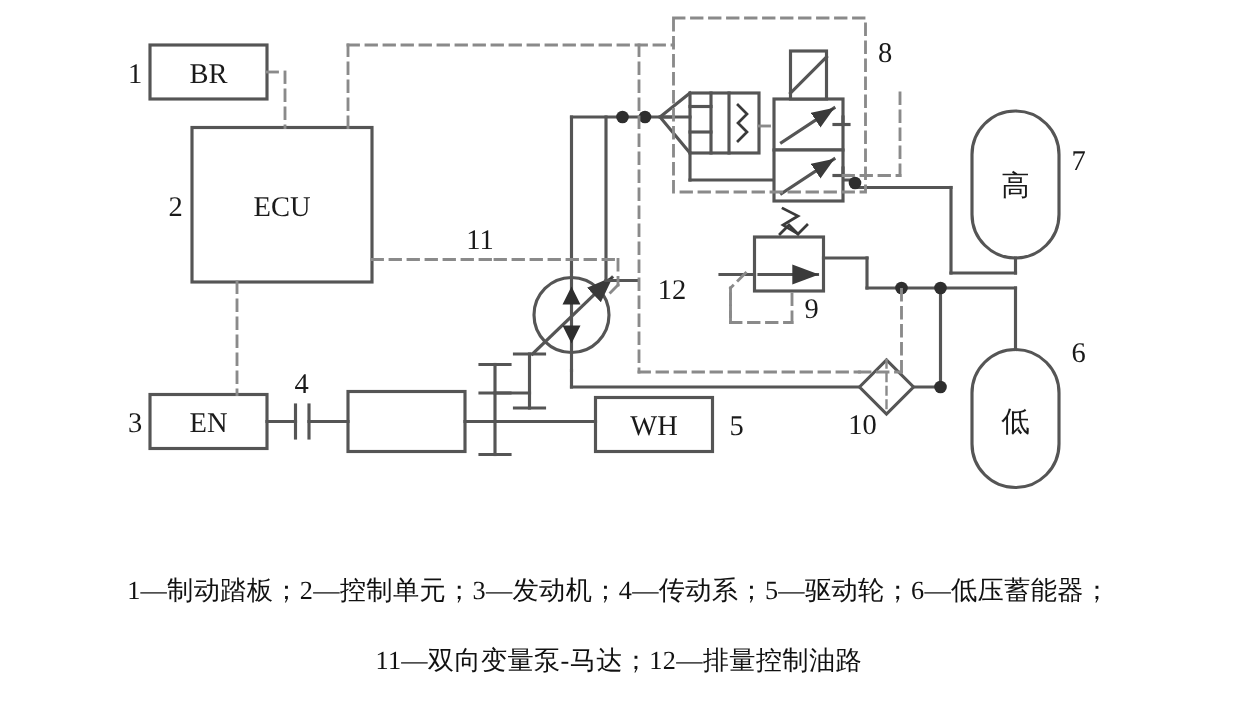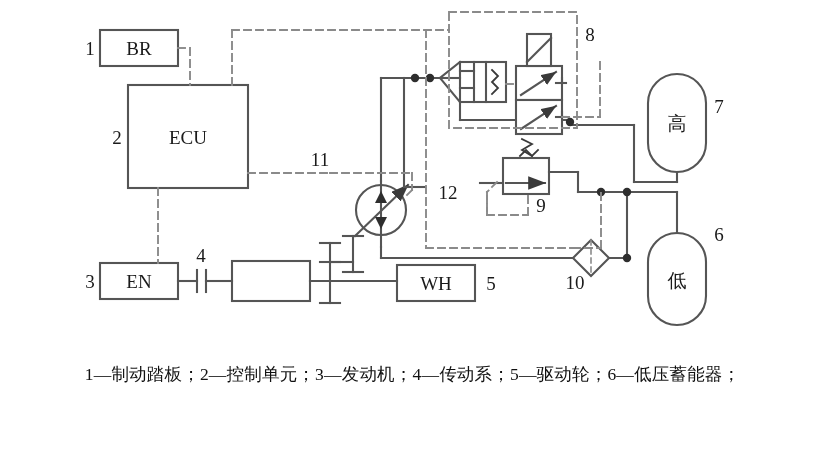--- a/index.html
+++ b/index.html
@@ -35,20 +35,21 @@
     text-align: center;
     font-family: "Liberation Serif", "DejaVu Serif", serif;
     font-size: 17.5px;
     line-height: 28px;
     color: #111;
     letter-spacing: 0.2px;
   }
   .caption-line {
     display: block;
     white-space: nowrap;
+    margin-top: 19px;
   }
   svg text {
     font-family: "Liberation Serif", "DejaVu Serif", serif;
     fill: #1a1a1a;
   }
   .lbl-box {
     font-size: 19px;
   }
   .lbl-num {
     font-size: 19px;
@@ -298,15 +299,16 @@
       <text class="lbl-num" x="590" y="41" text-anchor="middle">8</text>
       <text class="lbl-num" x="541" y="212" text-anchor="middle">9</text>
       <text class="lbl-num" x="575" y="289" text-anchor="middle">10</text>
       <text class="lbl-num" x="320" y="166" text-anchor="middle">11</text>
       <text class="lbl-num" x="448" y="199" text-anchor="middle">12</text>
     </g>
   </svg>
 
   <div class="caption-block">
     <span class="caption-line">1—制动踏板；2—控制单元；3—发动机；4—传动系；5—驱动轮；6—低压蓄能器；</span>
+    <span class="caption-line">11—双向变量泵-马达；12—排量控制油路</span>
   </div>
 
 </div>
 
 </body></html>

